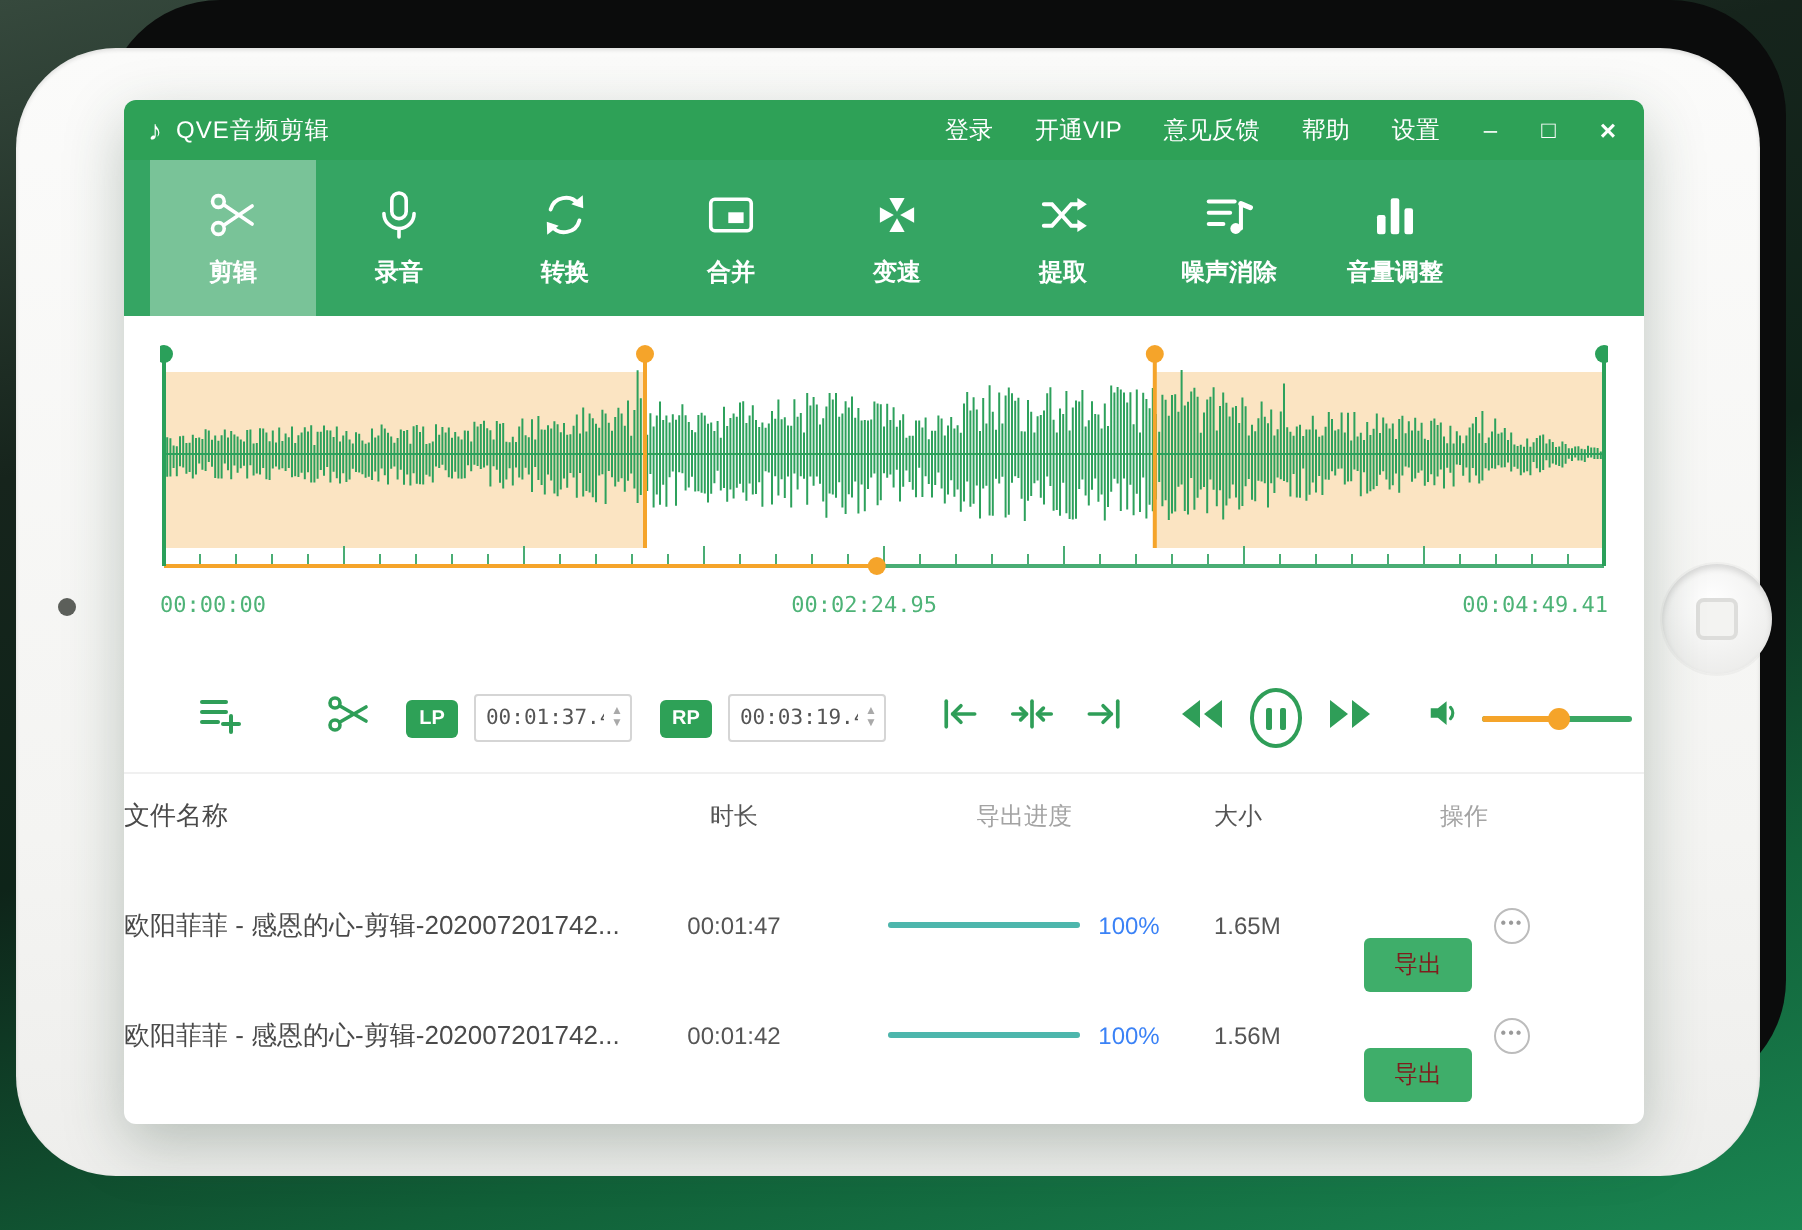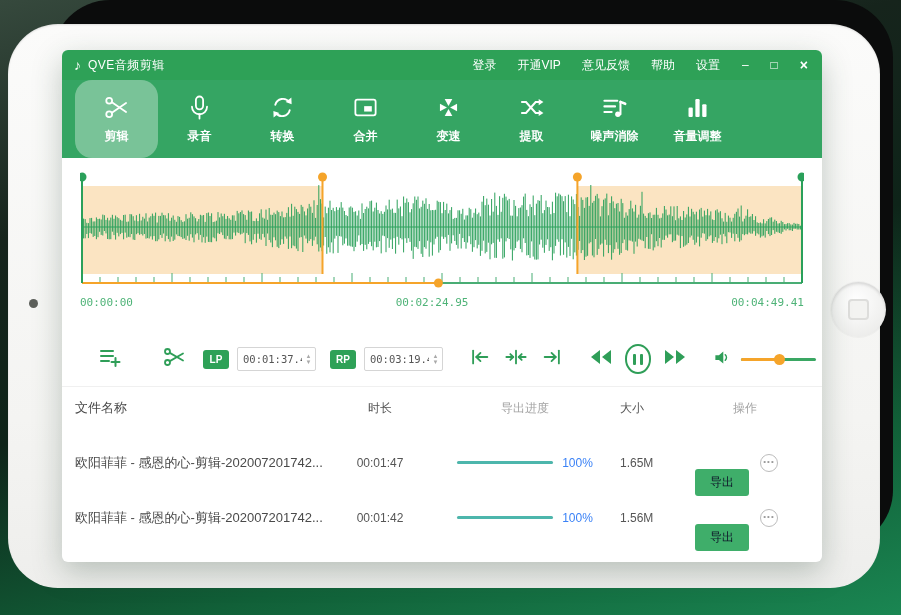--- a/index.html
+++ b/index.html
@@ -35,21 +35,21 @@
   .app-title { letter-spacing:.5px; }
   .tb-spacer { flex:1; }
   .tb-menu-item { margin-left:21px; cursor:pointer; }
   .win-btn { margin-left:22px; cursor:pointer; font-size:12px; }
   .win-btn.close { font-size:14px; font-weight:bold; }
 
   
   .toolbar { height:78px; background:#35a563; display:flex; padding-left:13px; }
   .tab { width:83px; display:flex; flex-direction:column; align-items:center;
     justify-content:center; gap:7px; color:#fff; cursor:pointer; }
-  .tab.active { background:rgba(255,255,255,.34);border-radius:17px; }
+  .tab.active { background:rgba(255,255,255,.34); }
   .tab svg { width:27px; height:27px; display:block; }
   .tab .tab-label { font-size:12px; font-weight:600; white-space:nowrap; }
 
   
   .wave-panel { position:absolute; left:18px; top:120px; width:724px; height:150px; }
   .wave-svg { display:block; width:724px; height:120px; }
   .time-labels { display:flex; justify-content:space-between; margin-top:6px;
     font-family:"DejaVu Sans Mono",monospace; font-size:11px; color:#4eb377; }
 
   .filename-label { position:absolute; right:78px; top:276px; font-size:12px; color:#9b9b9b; }
@@ -73,33 +73,33 @@
   .vol-track { position:relative; width:86px; height:3px; background:#3aa763; border-radius:2px;
     margin-left:9px; cursor:pointer; }
   .vol-fill { position:absolute; left:0; top:0; height:3px; background:#f5a42a; border-radius:2px; }
   .vol-handle { position:absolute; top:-4px; width:11px; height:11px; border-radius:50%;
     background:#f5a42a; }
 
   
   .file-table { position:absolute; left:0; top:336px; width:760px; bottom:0;
     border-top:1px solid #f0f0f0; }
   .trow { display:grid; grid-template-columns:250px 110px 180px 80px 100px;
-    padding-left:13px; align-items:center; }
+    align-items:center; }
   .trow.head { height:42px; color:#a3a3a3; font-size:12px; }
   .trow.data { height:55px; }
   .cell-name { font-size:13px; color:#4a4a4a; white-space:nowrap; overflow:hidden; }
   .cell-dur { text-align:center; font-size:12px; color:#555; }
   .cell-prog { display:flex; align-items:center; justify-content:center; gap:9px; }
   .progress-track { width:96px; height:3px; background:#e8e8e8; border-radius:2px; position:relative; }
   .progress-fill { position:absolute; left:0; top:0; height:3px; background:#4db6ac; border-radius:2px; }
   .prog-text { font-size:12px; color:#3b82f6; }
   .cell-size { font-size:12px; color:#555; padding-left:5px; }
   .cell-act { display:flex; align-items:center; gap:11px; }
   .head .cell-act { justify-content:center; }
-  .export-btn { width:54px; height:27px; background:#3fae6a; color:#0f172a; font-size:12px;
+  .export-btn { width:54px; height:27px; background:#3fae6a; color:#7f1d1d; font-size:12px;
     border:none; border-radius:3px; cursor:pointer; display:flex; align-items:center; justify-content:center;margin-top:40px; }
   .more-btn { width:18px; height:18px; border:1px solid #bcbcbc; border-radius:50%;
     color:#9a9a9a; font-size:8px; letter-spacing:1px; display:flex; align-items:center;
     justify-content:center; cursor:pointer; padding-bottom:3px; }
 </style>
 </head>
 <body>
 
 <div class="stage">
   <div class="bezel"></div>

